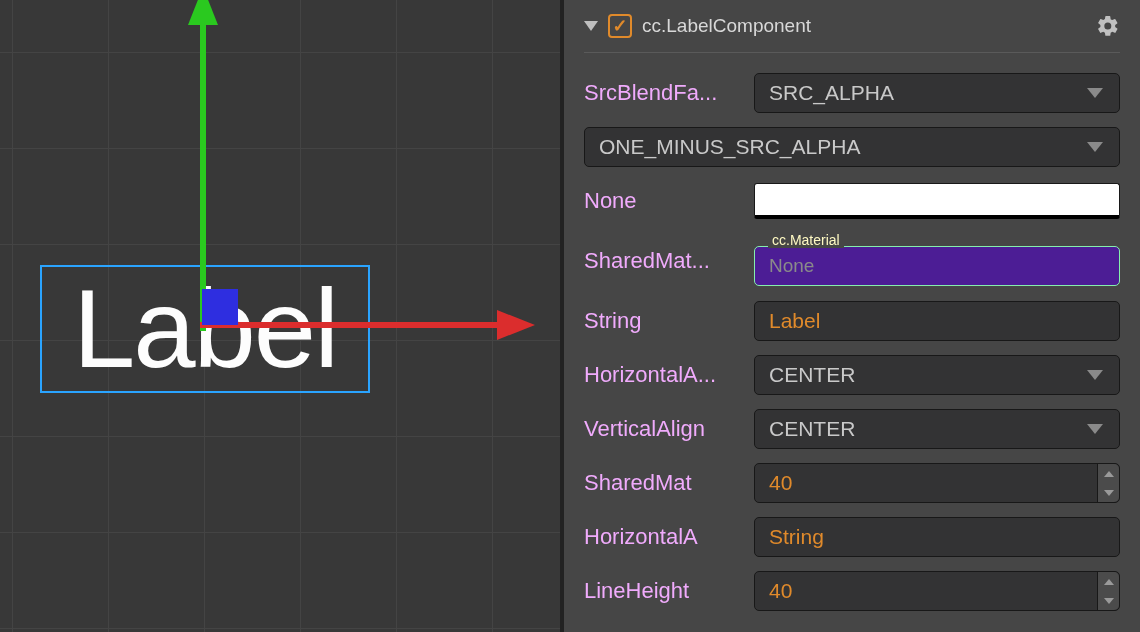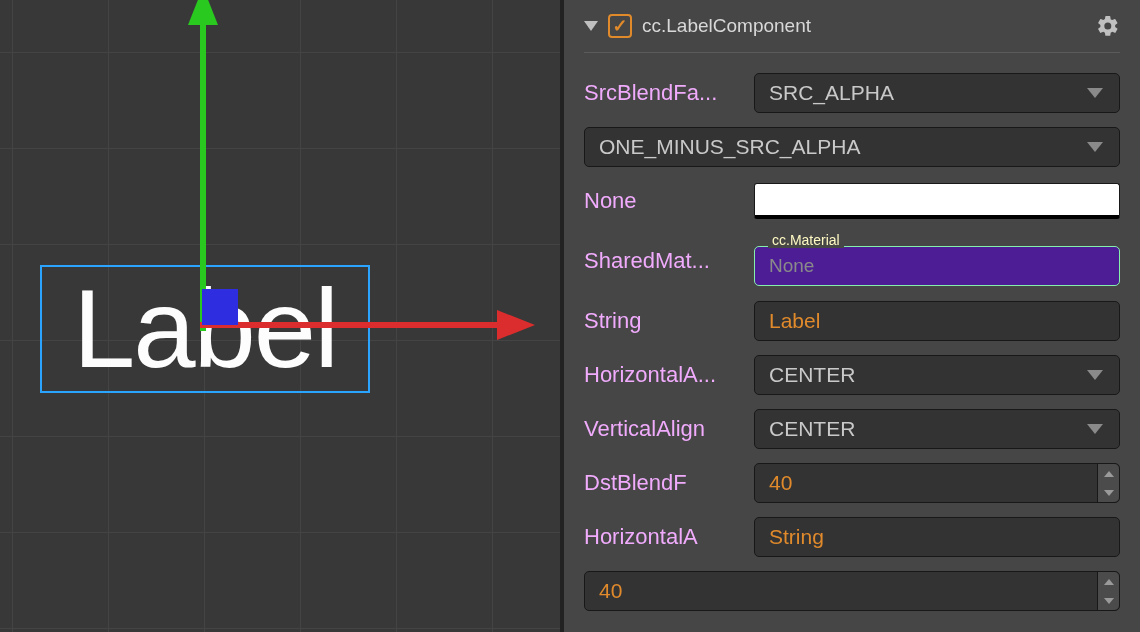--- a/index.html
+++ b/index.html
@@ -312,38 +312,39 @@
 
   <div class="prop-row">
     <div class="prop-label">VerticalAlign</div>
     <div class="field select">
       <span>CENTER</span>
       <div class="dd-arrow"></div>
     </div>
   </div>
 
   <div class="prop-row">
-    <div class="prop-label">DstBlendF</div>
+    <div class="prop-label">SharedMat</div>
     <div class="field number text">
       <span>40</span>
       <div class="stepper">
         <div class="up"></div>
         <div class="down"></div>
       </div>
     </div>
   </div>
 
   <div class="prop-row">
     <div class="prop-label">HorizontalA</div>
     <div class="field text">
       <span>String</span>
     </div>
   </div>
 
   <div class="prop-row">
+    <div class="prop-label">LineHeight</div>
     <div class="field number text">
       <span>40</span>
       <div class="stepper">
         <div class="up"></div>
         <div class="down"></div>
       </div>
     </div>
   </div>
 
 </div>

